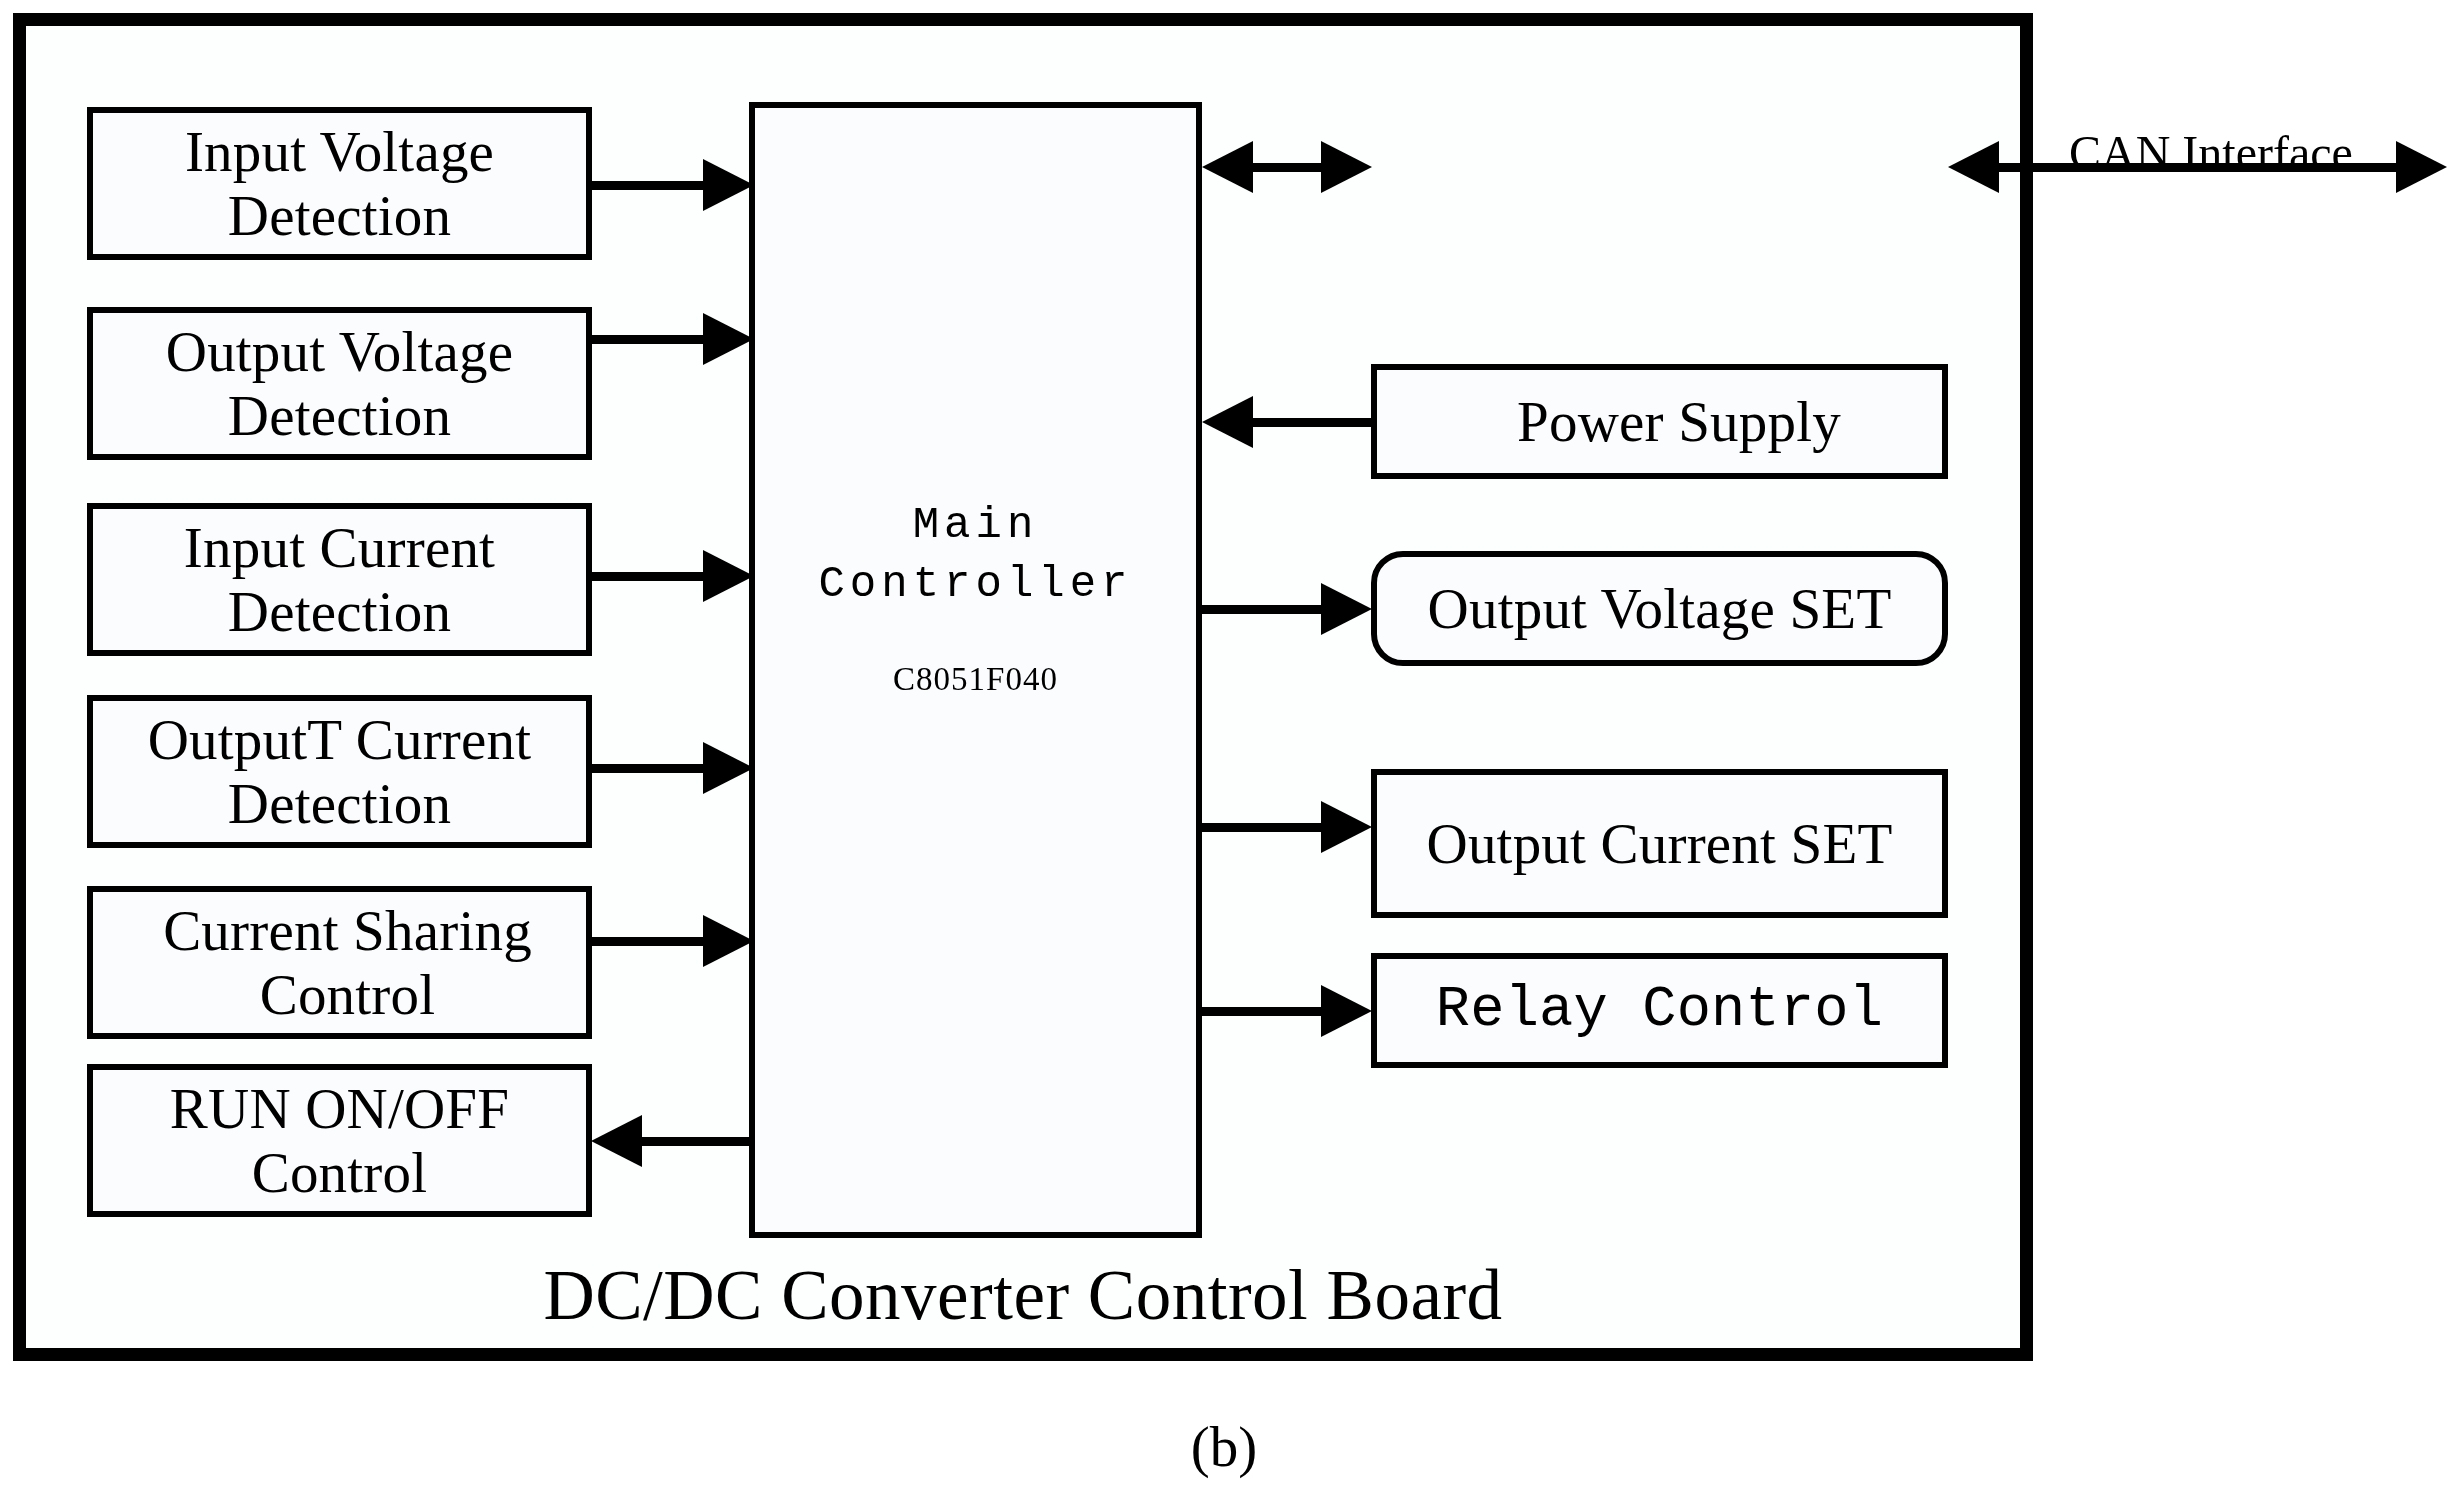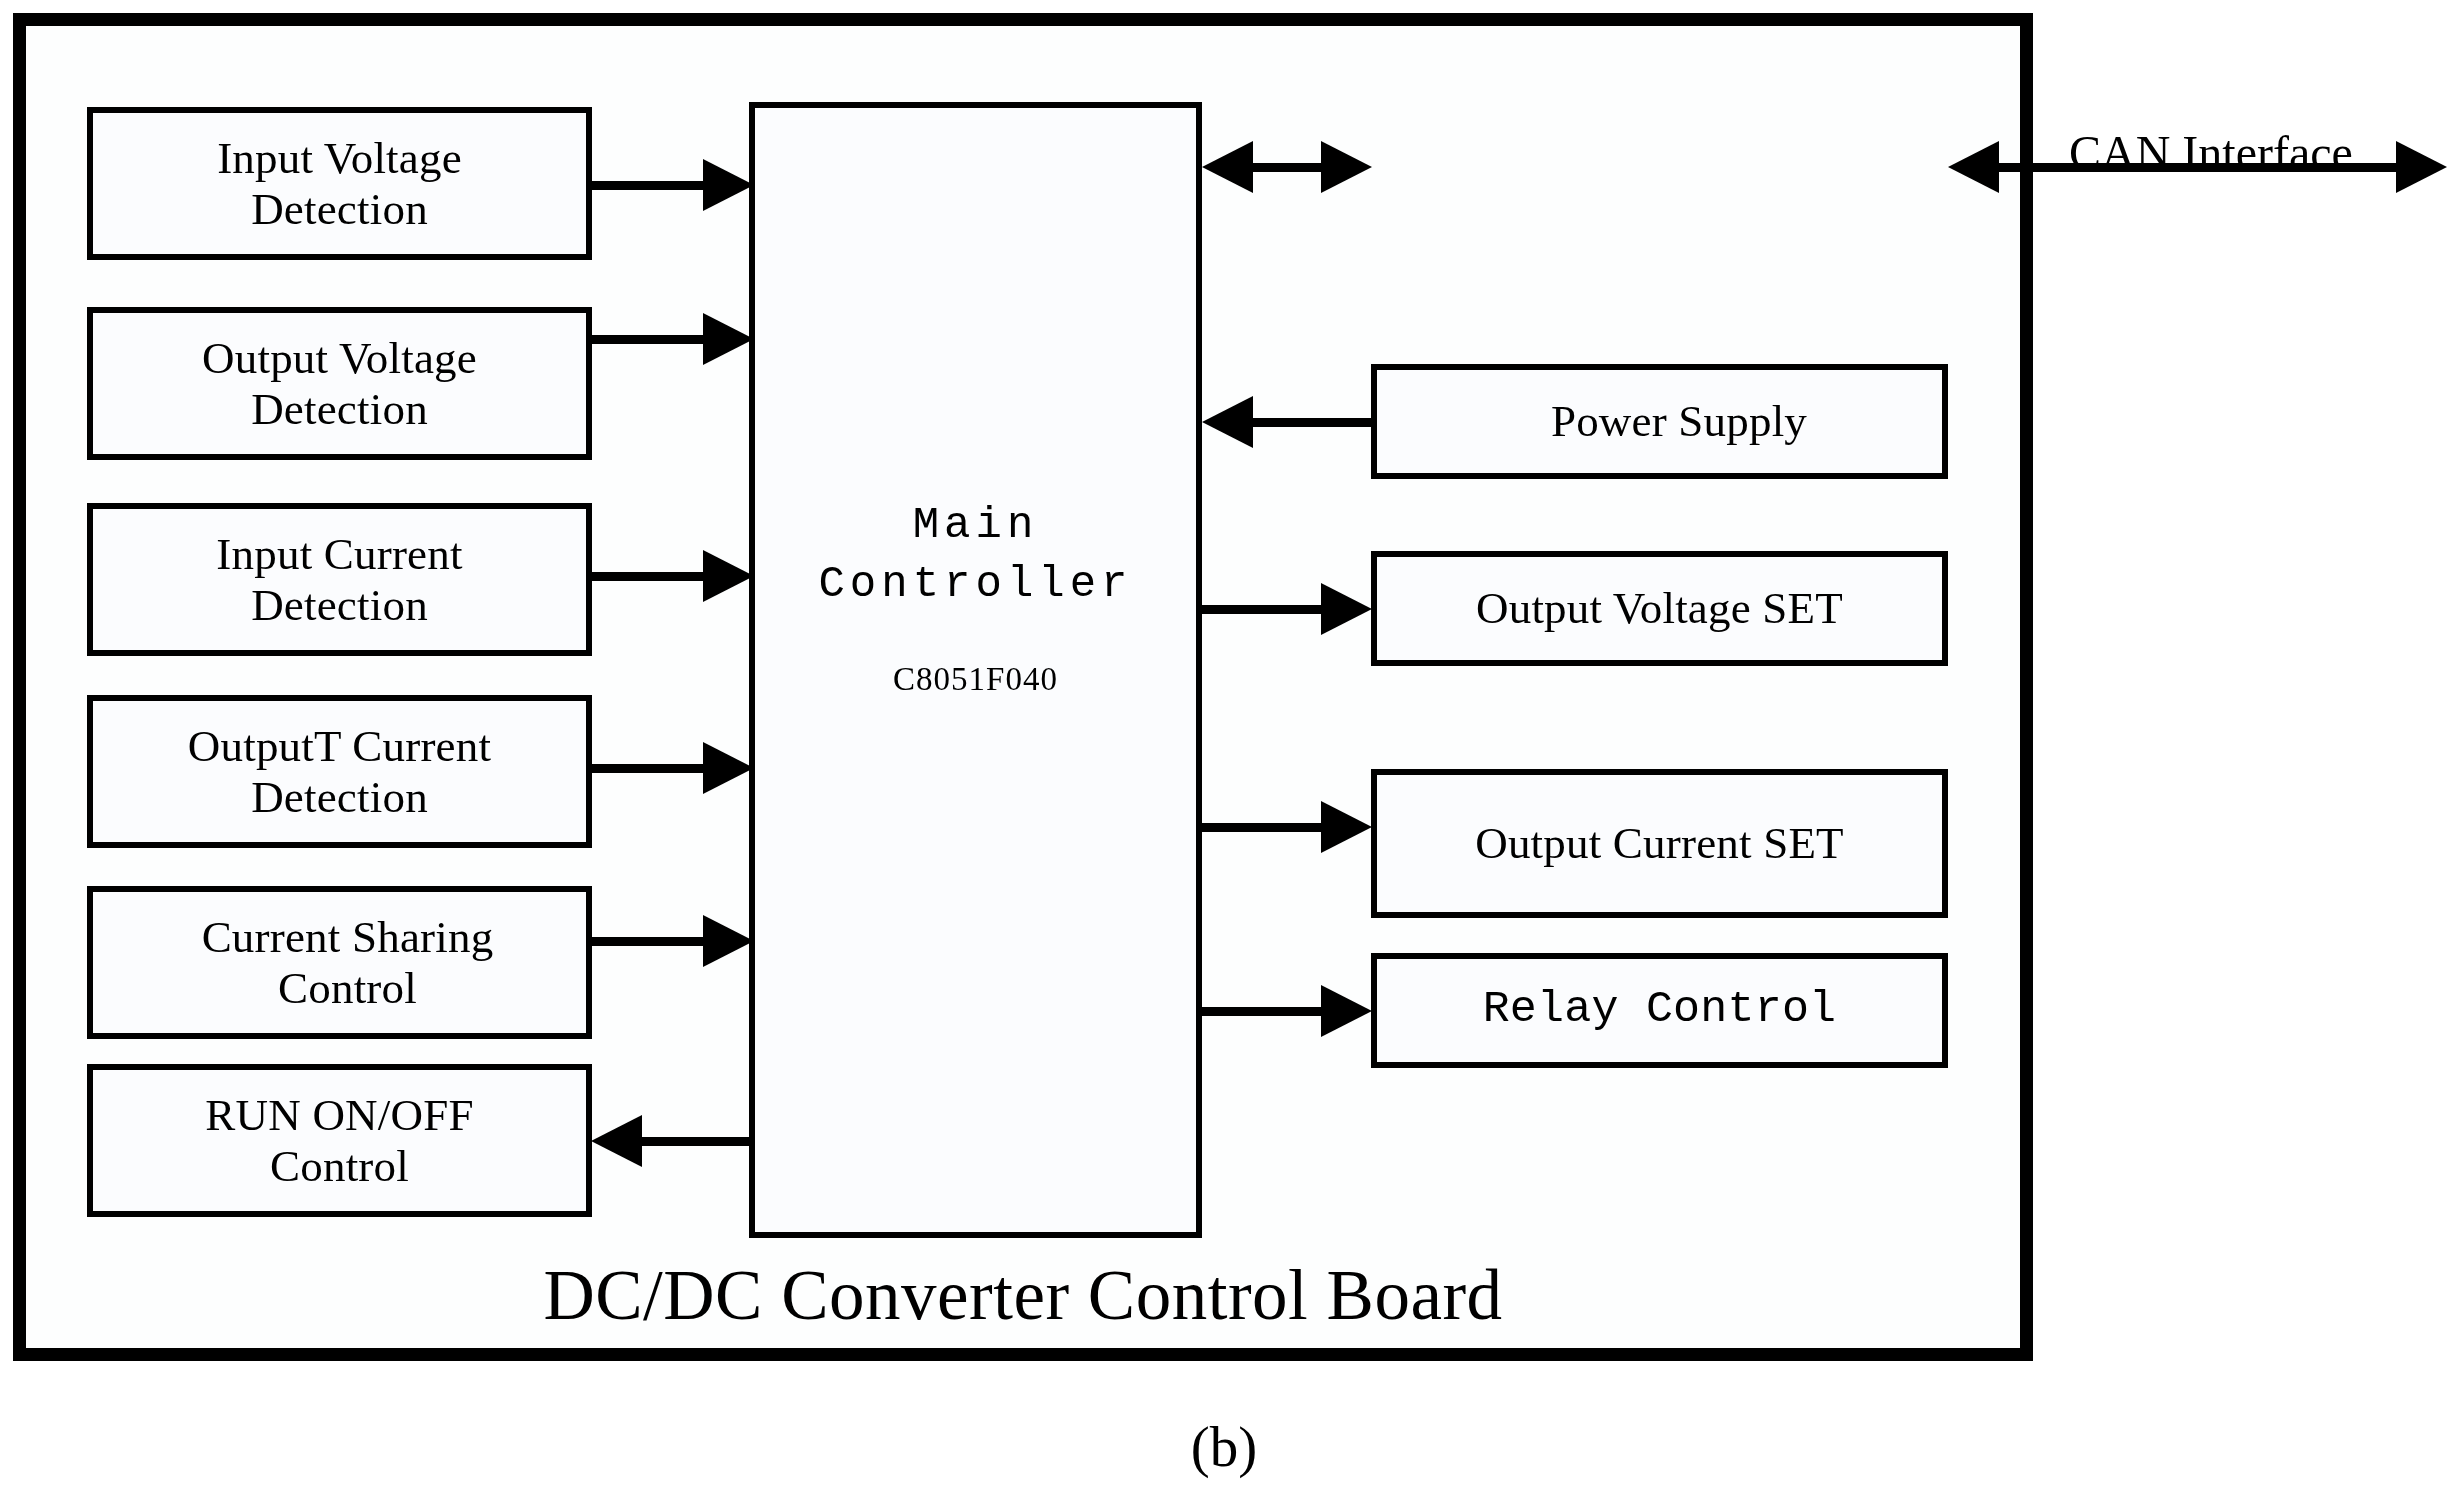--- a/index.html
+++ b/index.html
@@ -34,21 +34,21 @@
     background: #fbfcfe;
     display: flex;
     align-items: center;
     justify-content: center;
     text-align: center;
   }
   .block .label {
     display: block;
     line-height: 1.12;
     color: #000000;
-    font-size: 45px;
+    font-size: 57px;
     letter-spacing: 0.2px;
     padding: 0 6px;
     white-space: pre-line;
   }
   
   .left-block { left: 87px; width: 505px; }
   
   .right-block { left: 1371px; width: 577px; }
 
   
@@ -182,21 +182,21 @@
     <div id="mc-inner">
       <span id="mc-title">Main
 Controller</span>
       <span id="mc-part">C8051F040</span>
     </div>
   </div>
 
   <div class="block right-block" style="top:364px;height:115px;padding-left:39px;">
     <span class="label">Power Supply</span>
   </div>
-  <div class="block right-block" style="top:551px;height:115px;">
+  <div class="block right-block" style="top:551px;height:115px;border-radius:32px;">
     <span class="label">Output Voltage SET</span>
   </div>
   <div class="block right-block" style="top:769px;height:149px;">
     <span class="label">Output Current SET</span>
   </div>
   <div class="block right-block" style="top:953px;height:115px;font-family:Liberation Mono, monospace;">
     <span class="label">Relay Control</span>
   </div>
 
   <div class="conn" style="left:591px;top:159px;width:163px;height:51px;">

